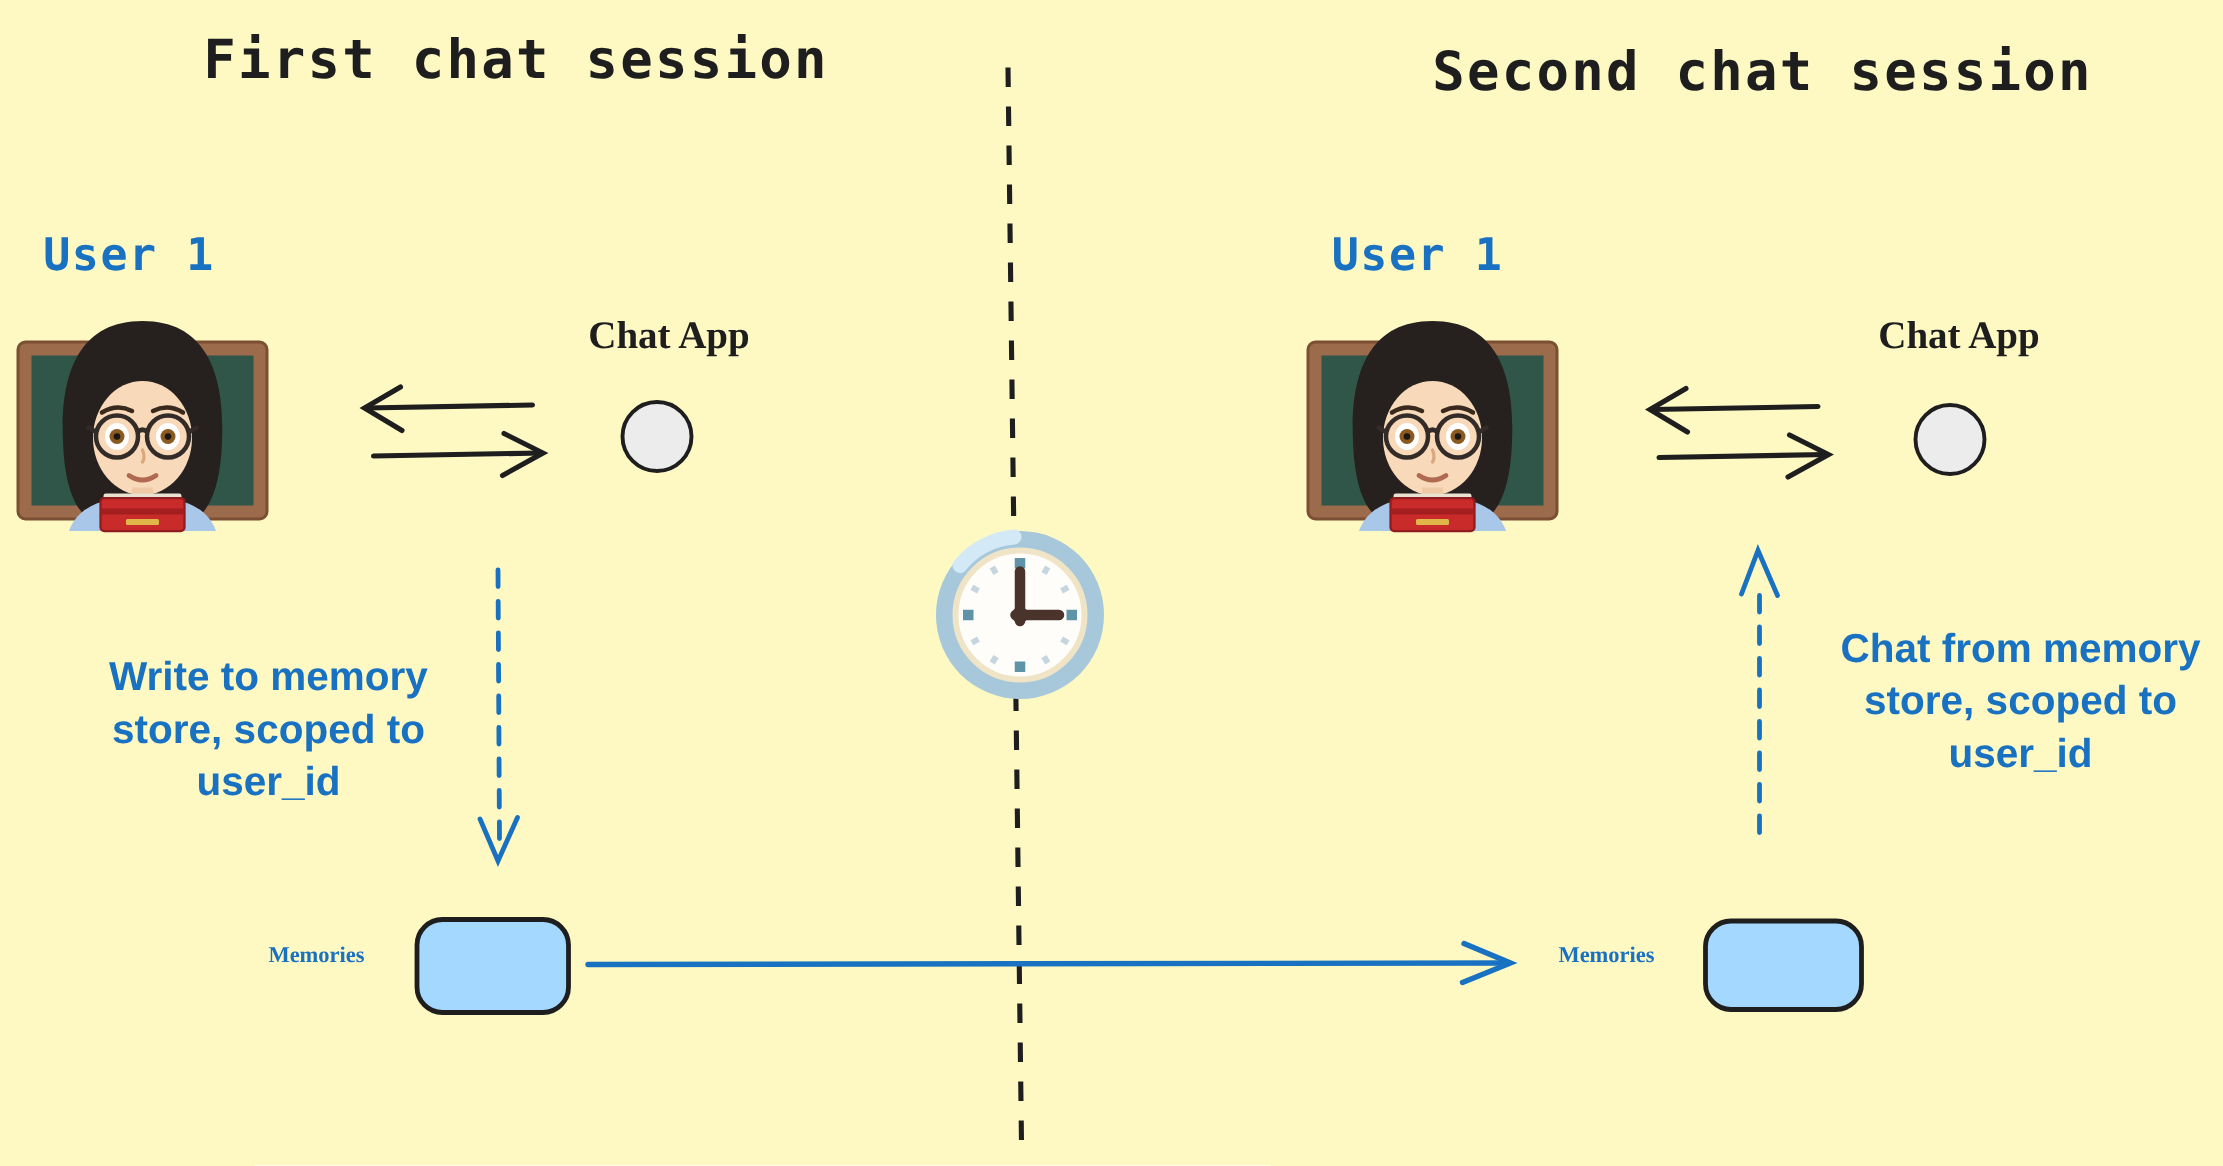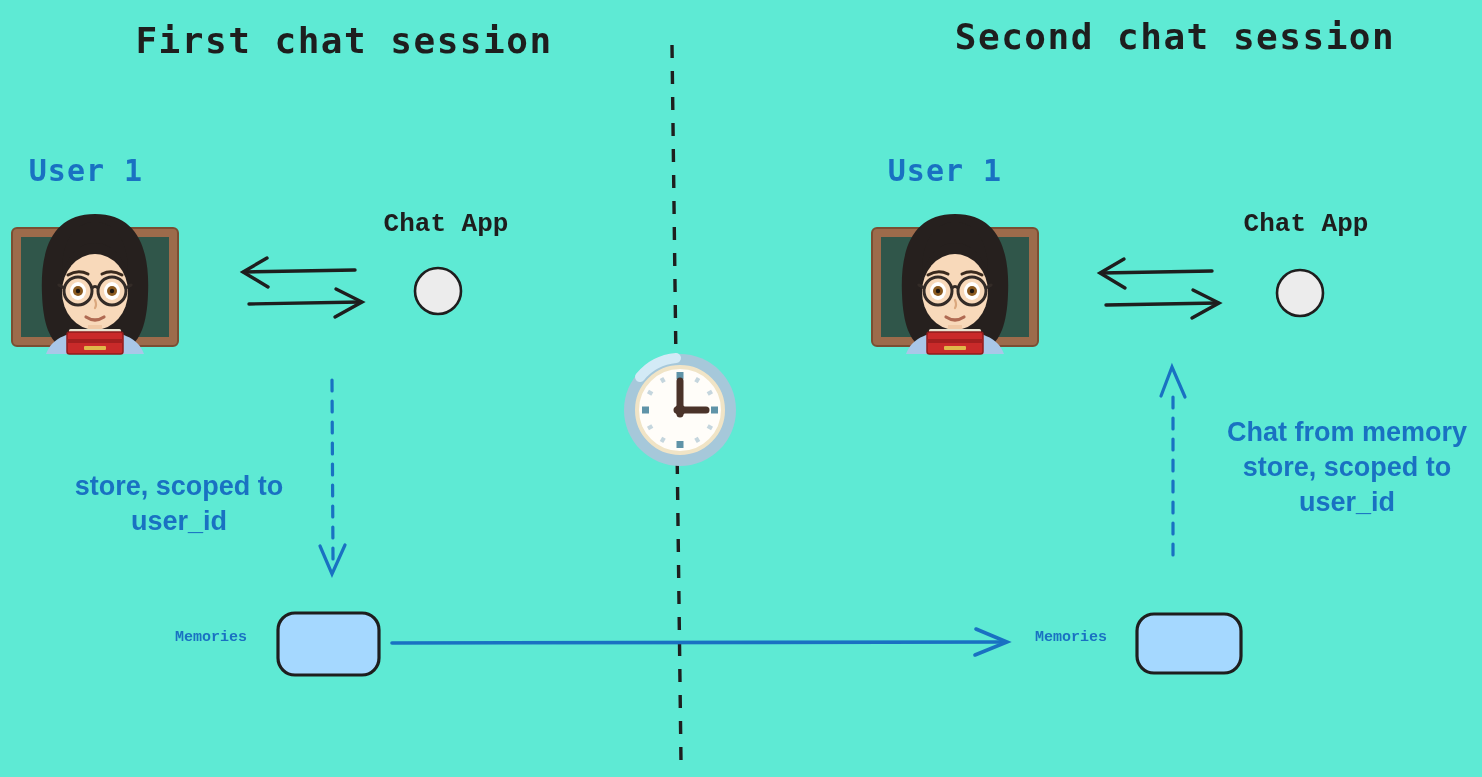--- a/index.html
+++ b/index.html
@@ -1,35 +1,35 @@
 <!DOCTYPE html>
 <html><head>
 <meta charset="utf-8">
 <style>
   html,body{margin:0;padding:0;background:#ffffff;}
   #stage{
     position:relative;
     width:1482px;height:777px;
-    background:#5eead4;
+    background:#fef9c3;
     overflow:hidden;
     font-family:"Liberation Sans", sans-serif;
     color:#1e1e1e;
   }
   #diagram-svg{position:absolute;left:0;top:0;}
   .abs{position:absolute;white-space:nowrap;}
   .ctr{transform:translateX(-50%);}
   .title{
     font-family:"DejaVu Sans Mono", monospace;
     font-weight:bold;font-size:36px;letter-spacing:1.5px;color:#1e1e1e;
   }
   .user-label{
     font-family:"DejaVu Sans Mono", monospace;
     font-weight:bold;font-size:30px;letter-spacing:1px;color:#1971c2;
   }
-  .hand{font-family:Liberation Mono, monospace;font-weight:700;}
+  .hand{font-family:Liberation Serif, serif;font-weight:700;}
   .chat-app-label{font-size:26px;color:#1e1e1e;}
   .annotation{
     font-size:27px;line-height:35px;color:#1971c2;
     text-align:center;white-space:normal;width:300px;font-weight:600;
   }
   .memories-label{font-size:15px;color:#1971c2;font-weight:600;}
 </style>
 </head>
 <body>
 
@@ -165,30 +165,30 @@
     <g stroke="#1971c2" stroke-width="3.6" stroke-linecap="round" fill="none">
       <path d="M392,643 L1005,642"></path>
       <path d="M976,629 L1007,642 L975,655"></path>
     </g>
 
     <rect x="278" y="613" width="101" height="62" rx="17" fill="#a5d8ff" stroke="#1e1e1e" stroke-width="3.2"></rect>
     <rect x="1137" y="614" width="104" height="59" rx="17" fill="#a5d8ff" stroke="#1e1e1e" stroke-width="3.2"></rect>
   </svg>
 
   <div class="abs ctr title" style="left:344px;top:20px;">First chat session</div>
-  <div class="abs ctr title" style="left:1175px;top:16px;">Second chat session</div>
+  <div class="abs ctr title" style="left:1175px;top:28px;">Second chat session</div>
 
   <div class="abs ctr user-label" style="left:86px;top:153px;">User 1</div>
   <div class="abs ctr user-label" style="left:945px;top:153px;">User 1</div>
 
   <div class="abs ctr hand chat-app-label" style="left:446px;top:209px;">Chat App</div>
   <div class="abs ctr hand chat-app-label" style="left:1306px;top:209px;">Chat App</div>
 
   <div class="abs annotation" style="left:29px;top:434px;">
-    <br>
+    <span>Write to memory</span><br>
     <span>store, scoped to</span><br>
     <span>user_id</span>
   </div>
 
   <div class="abs annotation" style="left:1197px;top:415px;">
     <span>Chat from memory</span><br>
     <span>store, scoped to</span><br>
     <span>user_id</span>
   </div>
 

